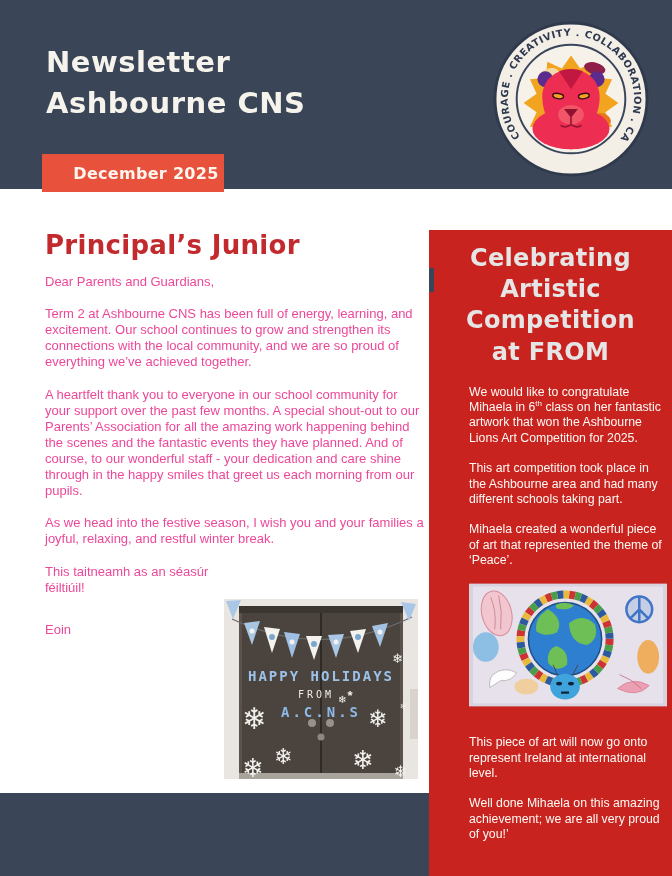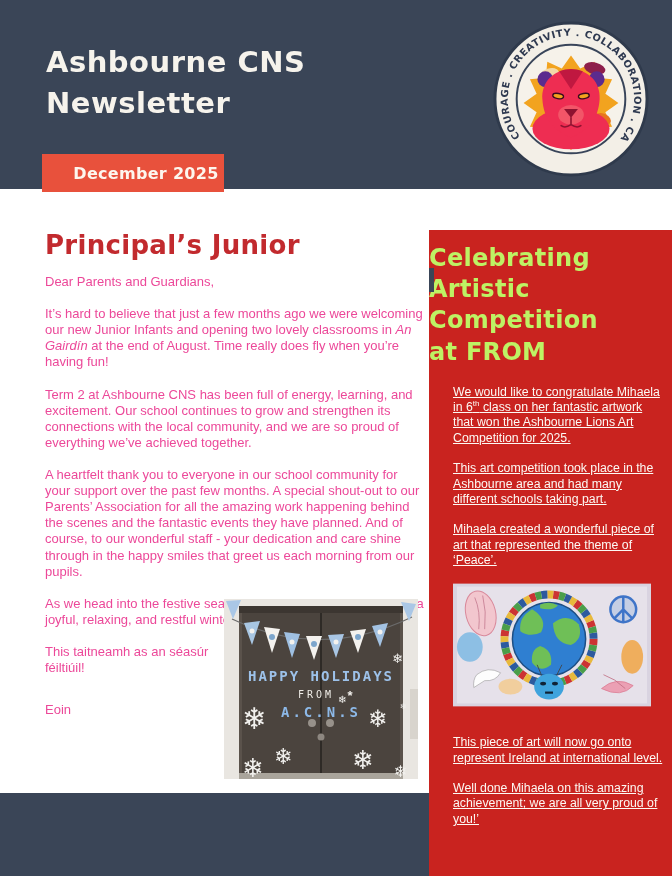--- a/index.html
+++ b/index.html
@@ -30,40 +30,40 @@
   .left-col p{margin:0 0 16px 0;font-size:13px;line-height:1.24;color:#ec4899;}
   .left-col p.sig{margin-top:26px;}
   
   .door-photo{position:absolute;left:224px;top:599px;width:194px;height:180px;}
   
   .red-panel{
     position:absolute;left:429px;top:230px;width:243px;height:646px;
     background:#c9231f;color:#fdf9f4;
   }
   .panel-title{
-    padding-top:13px;color:#bef264;
+    padding-top:13px;text-align:center;color:#e5e5e5;
     font-family:"DejaVu Sans",sans-serif;font-weight:bold;font-size:24px;line-height:1.3;letter-spacing:.3px;
   }
-  .panel-body{padding:17px 9px 0 24px;font-size:12.3px;line-height:1.25;text-decoration:underline;}
+  .panel-body{padding:17px 9px 0 40px;font-size:12.3px;line-height:1.25;}
   .panel-body p{margin:0 0 15px 0;}
   .panel-body sup{font-size:8px;line-height:0;}
   .artwork{display:block;width:198px;height:124px;margin:3px 0 28px 0;}
   .notch{position:absolute;left:429px;top:268px;width:5px;height:24px;background:#3a4557;}
   
   .footer{position:absolute;left:0;top:793px;width:429px;height:83px;background:#3a4557;}
 </style>
 </head>
 <body>
 
 <div id="page">
 
   <div class="header">
     <div class="title">
+      <div>Newsletter</div>
       <div>Ashbourne CNS</div>
-      <div>Newsletter</div>
     </div>
 
     <svg class="logo" viewBox="0 0 160 160" xmlns="http://www.w3.org/2000/svg">
       <circle cx="80" cy="80" r="77" fill="#f3efe7" stroke="#2f3a4c" stroke-width="3"></circle>
       <circle cx="80" cy="80" r="55" fill="#f6f2ea" stroke="#39455a" stroke-width="2"></circle>
       <defs>
         <path id="ringTop" d="M 30,120 A 64 64 0 1 1 130,120" fill="none"></path>
         <path id="ringBottom" d="M 36,106 A 52 52 0 0 0 124,106" fill="none"></path>
       </defs>
       <text font-family="DejaVu Sans,sans-serif" font-size="10" font-weight="bold" fill="#2e3950" letter-spacing="0.6">
@@ -90,21 +90,20 @@
         <path d="M80,99 L80,106 M80,106 Q74,110 70,107 M80,106 Q86,110 90,107" stroke="#8e1230" stroke-width="1.6" fill="none" stroke-linecap="round"></path>
       </g>
     </svg>
   </div>
 
   <div class="date-badge">December 2025</div>
 
   <div class="left-col">
     <h2>Principal’s Junior</h2>
     <p>Dear Parents and Guardians,</p>
-    <p><span>It’s hard to believe that just a few months ago we were welcoming our new Junior Infants and opening two lovely classrooms in </span><i>An Gairdín</i><span> at the end of August. Time really does fly when you’re having fun!</span></p>
     <p>Term 2 at Ashbourne CNS has been full of energy, learning, and excitement. Our school continues to grow and strengthen its connections with the local community, and we are so proud of everything we’ve achieved together.</p>
     <p>A heartfelt thank you to everyone in our school community for your support over the past few months. A special shout-out to our Parents’ Association for all the amazing work happening behind the scenes and the fantastic events they have planned. And of course, to our wonderful staff - your dedication and care shine through in the happy smiles that greet us each morning from our pupils.</p>
     <p>As we head into the festive season, I wish you and your families a joyful, relaxing, and restful winter break.</p>
     <p style="width:200px;">This taitneamh as an séasúr féiltiúil!</p>
     <p class="sig">Eoin</p>
   </div>
 
   <svg class="door-photo" viewBox="0 0 194 180" xmlns="http://www.w3.org/2000/svg">
     <rect width="194" height="180" fill="#e9e6e1"></rect>
     <rect x="186" y="90" width="8" height="50" fill="#d8d4cd"></rect>

